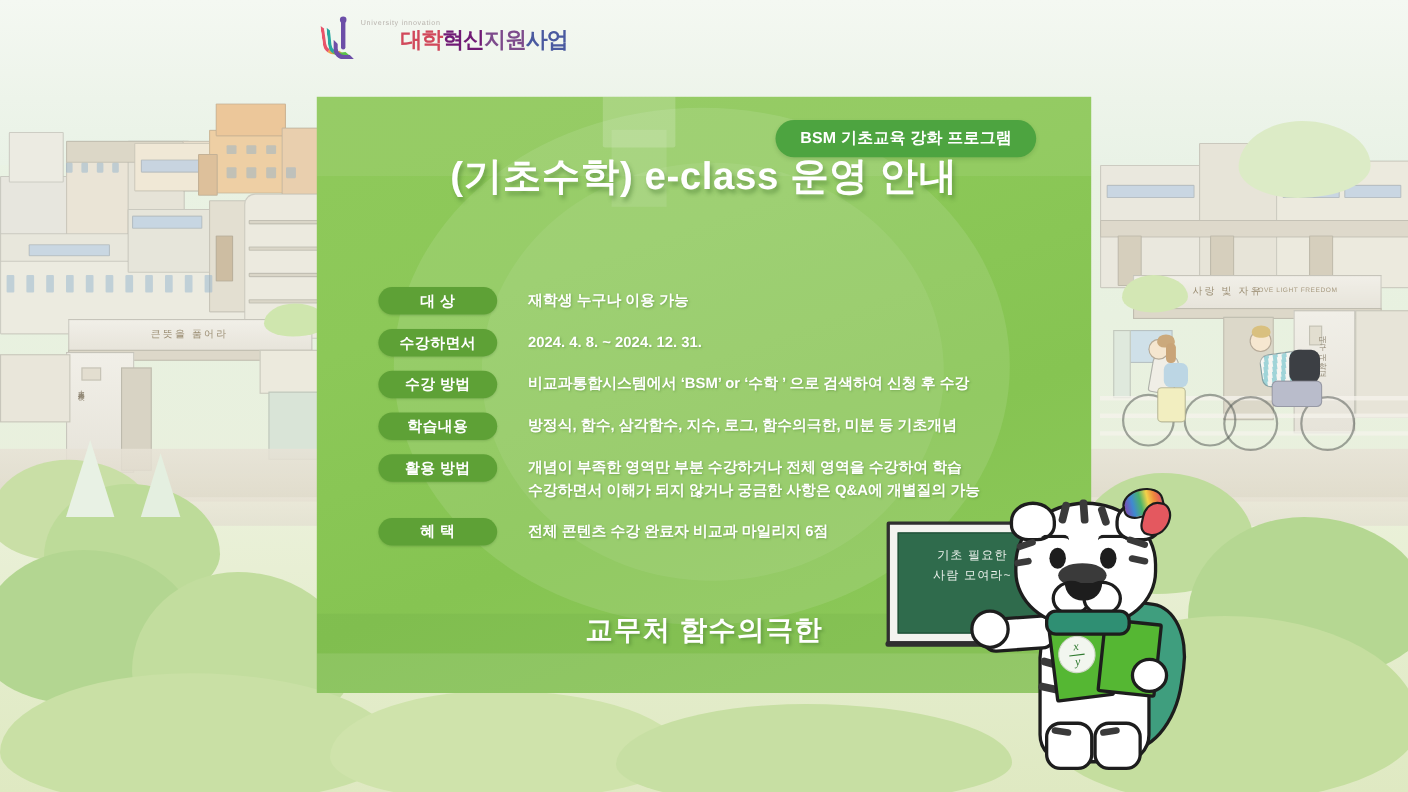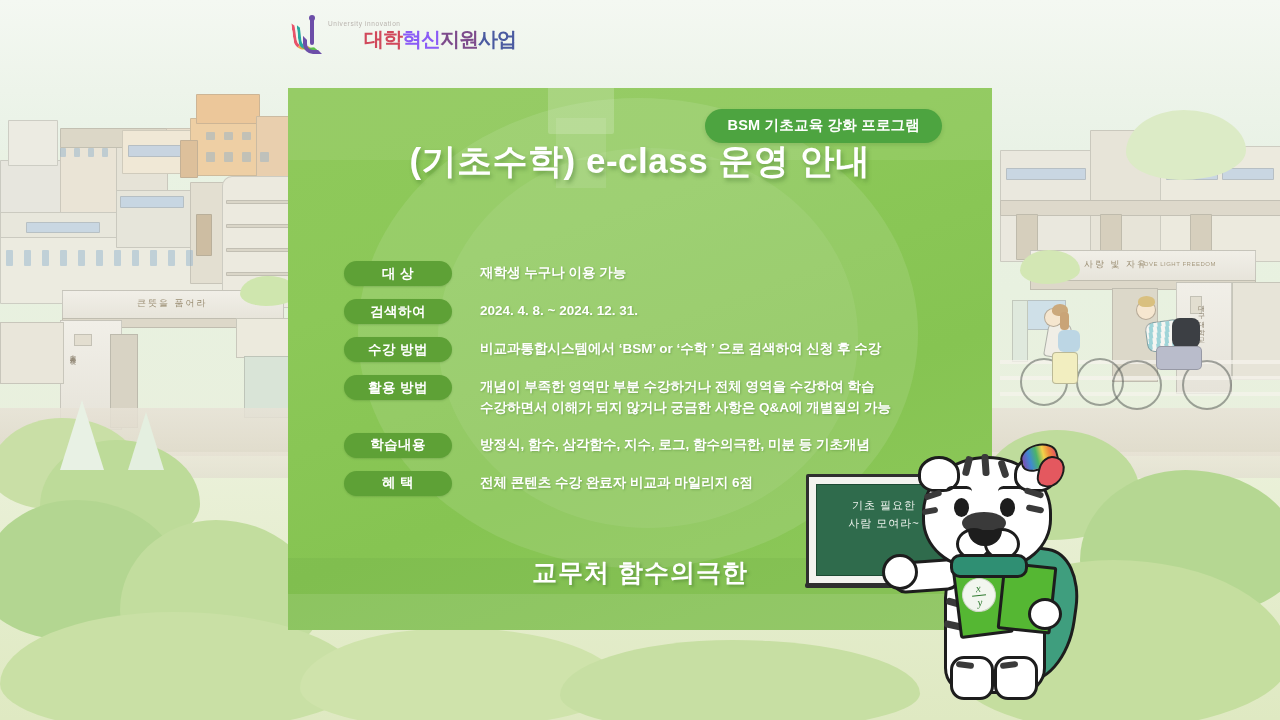--- a/index.html
+++ b/index.html
@@ -54,21 +54,21 @@
     border-bottom-left-radius:11px;transform:rotate(-6deg);}
   .logo-mark .j-stem{position:absolute;left:17px;top:2px;width:4px;height:27px;background:#6c4ea8;border-radius:2px;}
   .logo-mark .j-hook{position:absolute;left:10px;top:20px;width:11px;height:10px;
     border:4px solid transparent;border-left-color:#6c4ea8;border-bottom-color:#6c4ea8;
     border-bottom-left-radius:10px;}
   .logo-mark .j-dot{position:absolute;left:16px;top:-1px;width:6px;height:6px;border-radius:50%;background:#6c4ea8;}
   .logo-txt{display:flex;flex-direction:column;line-height:1;padding-bottom:1px;}
   .logo-en{font-size:6.5px;color:#b9b4ae;letter-spacing:.6px;margin-bottom:2px;}
   .logo-kr{font-size:20px;font-weight:700;letter-spacing:-1px;}
   .logo-kr .c1{color:#d1495b;padding-left:36px;}
-  .logo-kr .c2{color:#8b5cf6;}
+  .logo-kr .c2{color:#701a75;font-family:Liberation Mono, monospace;}
   .logo-kr .c3{color:#7d4b8c;}
   .logo-kr .c4{color:#4a5aa0;}
 
   
   .panel{position:absolute;left:288px;top:88px;width:704px;height:542px;
     background:linear-gradient(160deg,#8fc95b 0%,#8cc858 30%,#86c452 62%,#8ec95c 100%);
     overflow:hidden;}
   .panel-ghost{position:absolute;border-radius:50%;background:rgba(255,255,255,.10);}
   .panel-band{position:absolute;left:0;width:704px;background:rgba(255,255,255,.07);}
   .panel-dark{position:absolute;left:0;width:704px;background:rgba(60,120,40,.07);}
@@ -297,45 +297,45 @@
     <div class="rows">
 
       <div class="row">
         <div class="pill">대    상</div>
         <div class="val">
           <span class="ln">재학생 누구나 이용 가능</span>
         </div>
       </div>
 
       <div class="row">
-        <div class="pill">검색하여</div>
+        <div class="pill">수강하면서</div>
         <div class="val">
           <span class="ln">2024. 4. 8. ~ 2024. 12. 31.</span>
         </div>
       </div>
 
       <div class="row">
         <div class="pill">수강 방법</div>
         <div class="val">
           <span class="ln">비교과통합시스템에서 ‘BSM’ or ‘수학 ’ 으로 검색하여 신청 후 수강</span>
         </div>
       </div>
 
+      <div class="row">
+        <div class="pill">학습내용</div>
+        <div class="val">
+          <span class="ln">방정식,  함수, 삼각함수, 지수, 로그, 함수의극한, 미분 등 기초개념</span>
+        </div>
+      </div>
+
       <div class="row tall">
         <div class="pill">활용 방법</div>
         <div class="val">
           <span class="ln">개념이 부족한 영역만 부분 수강하거나 전체 영역을 수강하여 학습</span>
           <span class="ln">수강하면서 이해가 되지 않거나 궁금한 사항은 Q&amp;A에 개별질의 가능</span>
-        </div>
-      </div>
-
-      <div class="row">
-        <div class="pill">학습내용</div>
-        <div class="val">
-          <span class="ln">방정식,  함수, 삼각함수, 지수, 로그, 함수의극한, 미분 등 기초개념</span>
         </div>
       </div>
 
       <div class="row">
         <div class="pill">혜    택</div>
         <div class="val">
           <span class="ln">전체 콘텐츠 수강 완료자 비교과 마일리지 6점</span>
         </div>
       </div>
 

